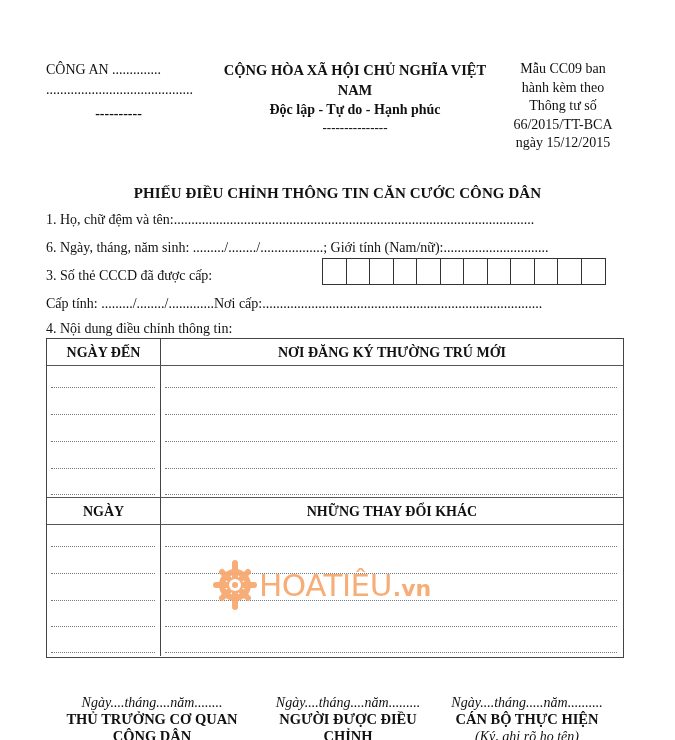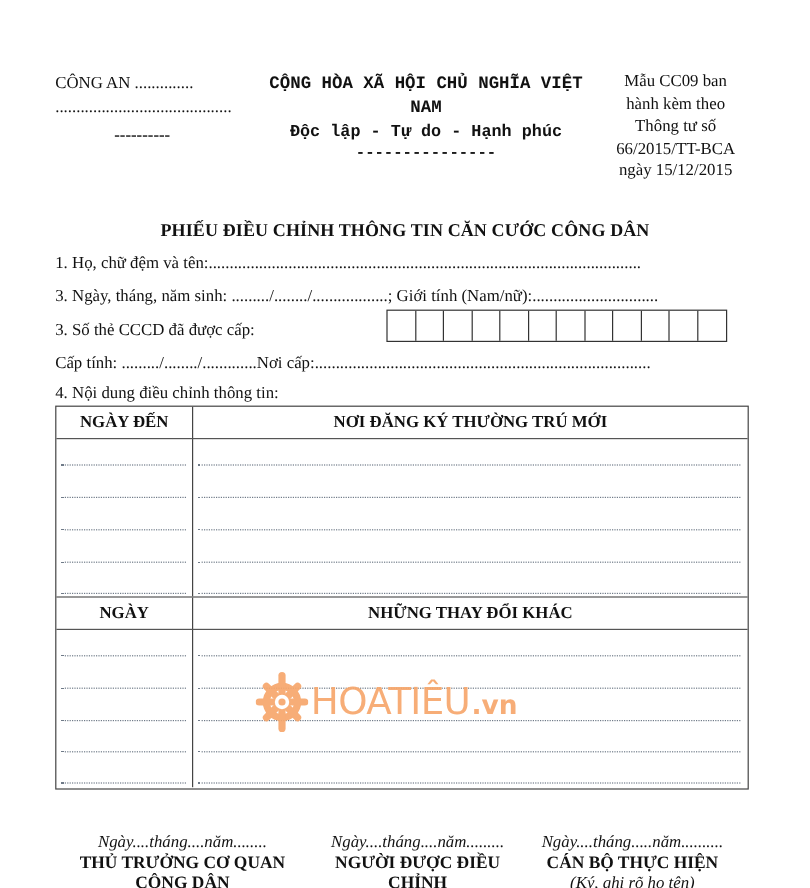--- a/index.html
+++ b/index.html
@@ -7,21 +7,21 @@
     body { position: relative; font-family: "Liberation Serif", "DejaVu Serif", serif; color: #111; font-size: 14px; }
 
     .abs { position: absolute; margin-top: 32px; }
 
     
     .hdr-left { left: 46px; top: 28px; width: 160px; font-size: 14px; line-height: 20px; }
     .hdr-left .l1 { white-space: nowrap; }
     .hdr-left .l2 { white-space: nowrap; letter-spacing: 0; }
     .hdr-left .l3 { text-align: center; width: 145px; margin-top: 4px; font-weight: bold; }
 
-    .hdr-mid { left: 200px; top: 28px; width: 310px; text-align: center; font-weight: bold; line-height: 20px; font-size: 14.5px; font-family: Liberation Mono, monospace; }
+    .hdr-mid { left: 200px; top: 28px; width: 310px; text-align: center; font-weight: bold; line-height: 20px; font-size: 14.5px; }
     .hdr-mid .motto { font-size: 14px; }
     .hdr-mid .dash { font-size: 13px; line-height: 16px; }
 
     .hdr-right { left: 497px; top: 28px; width: 132px; text-align: center; font-size: 14px; line-height: 18.5px; }
 
     .title { left: 0; width: 675px; top: 153px; text-align: center; font-weight: bold; font-size: 15px; letter-spacing: 0.1px; }
 
     .line { left: 46px; width: 580px; font-size: 14px; white-space: nowrap; overflow: hidden; }
     .ln1 { top: 180px; }
     .ln2 { top: 208px; }
@@ -81,21 +81,21 @@
   <div>Mẫu CC09 ban</div>
   <div>hành kèm theo</div>
   <div>Thông tư số</div>
   <div>66/2015/TT-BCA</div>
   <div>ngày 15/12/2015</div>
 </div>
 
 <div class="abs title">PHIẾU ĐIỀU CHỈNH THÔNG TIN CĂN CƯỚC CÔNG DÂN</div>
 
 <div class="abs line ln1">1. Họ, chữ đệm và tên:.......................................................................................................</div>
-<div class="abs line ln2">3. Ngày, tháng, năm sinh: ........./......../..................; Giới tính (Nam/nữ):..............................</div>
+<div class="abs line ln2">6. Ngày, tháng, năm sinh: ........./......../..................; Giới tính (Nam/nữ):..............................</div>
 <div class="abs line ln3">3. Số thẻ CCCD đã được cấp:</div>
 
 <div class="abs cccd-boxes">
   <div class="cccd-box"></div>
   <div class="cccd-box"></div>
   <div class="cccd-box"></div>
   <div class="cccd-box"></div>
   <div class="cccd-box"></div>
   <div class="cccd-box"></div>
   <div class="cccd-box"></div>

